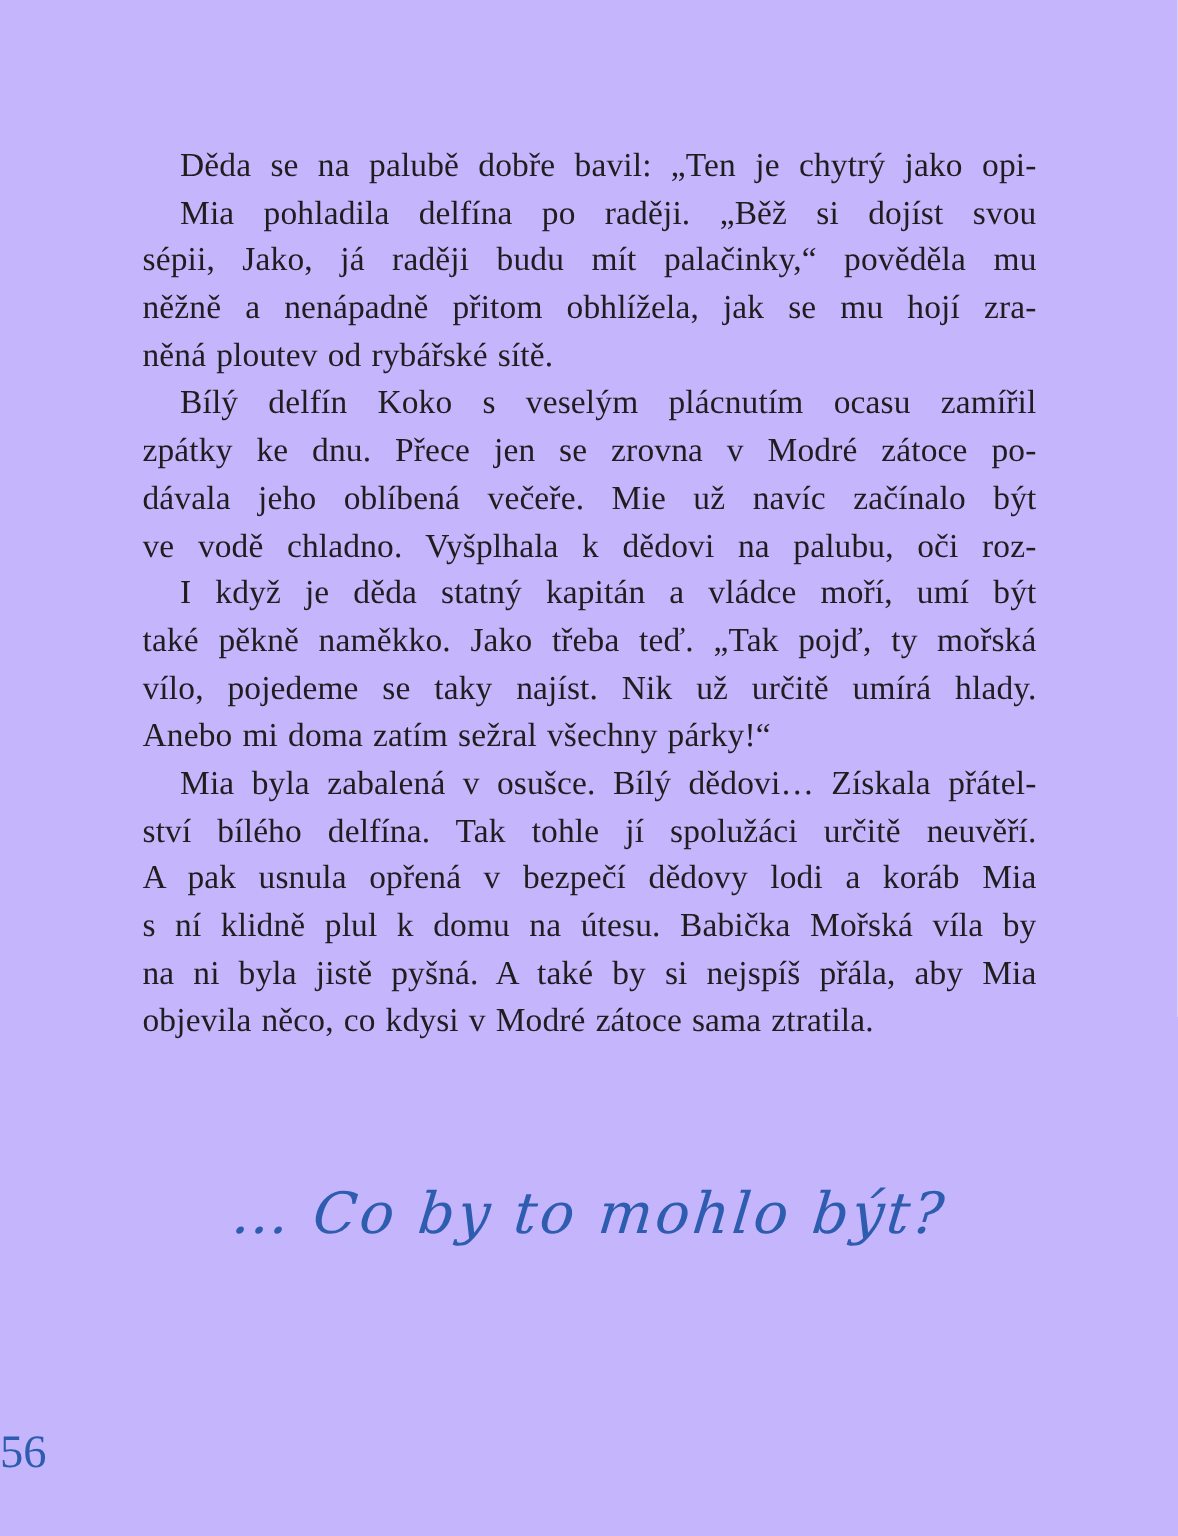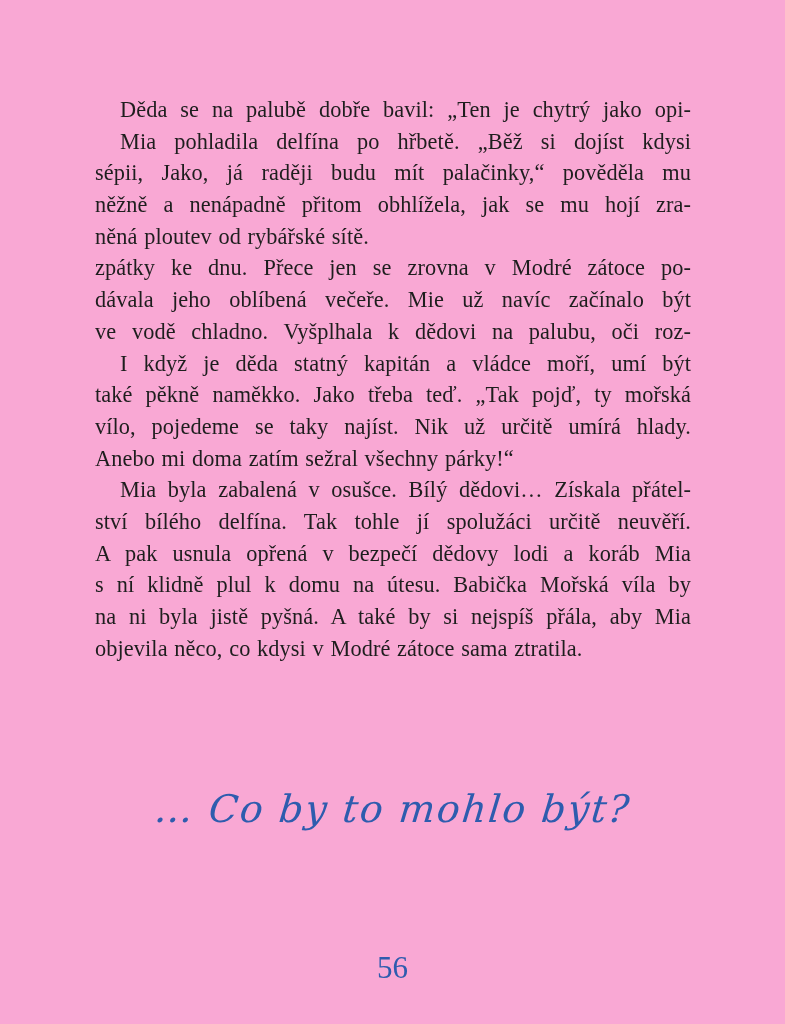--- a/index.html
+++ b/index.html
@@ -10,21 +10,21 @@
   body {
     width: 785px;
     height: 1024px;
     position: relative;
     font-family: "Liberation Serif", serif;
     overflow: hidden;
   }
   .page {
     position: absolute;
     inset: 0;
-    background: #f9a8d4;
+    background: #c4b5fd;
   }
   .text-block {
     position: absolute;
     left: 95px;
     top: 94px;
     width: 596px;
     color: var(--ink, #1e1e1e);
   }
   .line {
     font-size: 22.3px;
@@ -56,38 +56,39 @@
     line-height: 62px;
     letter-spacing: 2px;
     color: var(--accent, #2e5cae);
     transform: skewX(-6deg);
   }
   .page-number {
     position: absolute;
     left: 0;
     top: 948px;
     width: 785px;
-    text-align: center;
+    text-align: left;
     font-family: "Liberation Serif", serif;
     font-size: 31px;
     line-height: 40px;
     color: var(--accent, #2e5cae);
   }
 </style>
 </head>
 <body style="--ink: #1e1e1e; --accent: #2e5cae; background: rgb(255, 255, 255);">
 
 <div class="page">
 
   <div class="text-block" id="text-block">
       <div class="line indent"><span>Děda se na palubě dobře bavil: „Ten je chytrý jako opi-</span></div>
-      <div class="line indent"><span>Mia pohladila delfína po hřbetě. „Běž si dojíst kdysi</span></div>
+      <div class="line indent"><span>Mia pohladila delfína po raději. „Běž si dojíst svou</span></div>
       <div class="line"><span>sépii, Jako, já raději budu mít palačinky,“ pověděla mu</span></div>
       <div class="line"><span>něžně a nenápadně přitom obhlížela, jak se mu hojí zra-</span></div>
       <div class="line last"><span>něná ploutev od rybářské sítě.</span></div>
+      <div class="line indent"><span>Bílý delfín Koko s veselým plácnutím ocasu zamířil</span></div>
       <div class="line"><span>zpátky ke dnu. Přece jen se zrovna v Modré zátoce po-</span></div>
       <div class="line"><span>dávala jeho oblíbená večeře. Mie už navíc začínalo být</span></div>
       <div class="line"><span>ve vodě chladno. Vyšplhala k dědovi na palubu, oči roz-</span></div>
       <div class="line indent"><span>I když je děda statný kapitán a vládce moří, umí být</span></div>
       <div class="line"><span>také pěkně naměkko. Jako třeba teď. „Tak pojď, ty mořská</span></div>
       <div class="line"><span>vílo, pojedeme se taky najíst. Nik už určitě umírá hlady.</span></div>
       <div class="line last"><span>Anebo mi doma zatím sežral všechny párky!“</span></div>
       <div class="line indent"><span>Mia byla zabalená v osušce. Bílý dědovi… Získala přátel-</span></div>
       <div class="line"><span>ství bílého delfína. Tak tohle jí spolužáci určitě neuvěří.</span></div>
       <div class="line"><span>A pak usnula opřená v bezpečí dědovy lodi a koráb </span><span class="italic">Mia</span></div>

